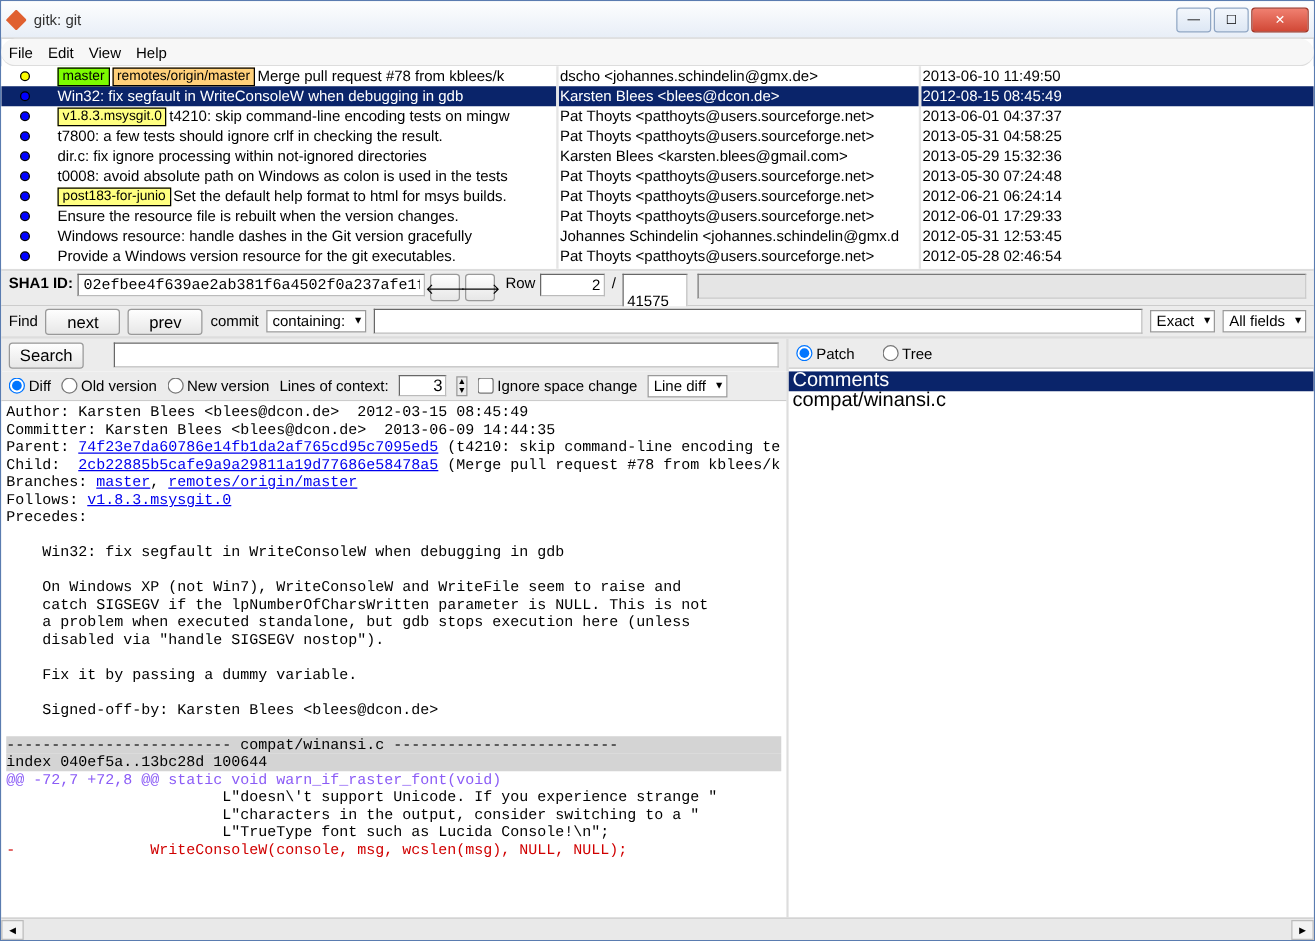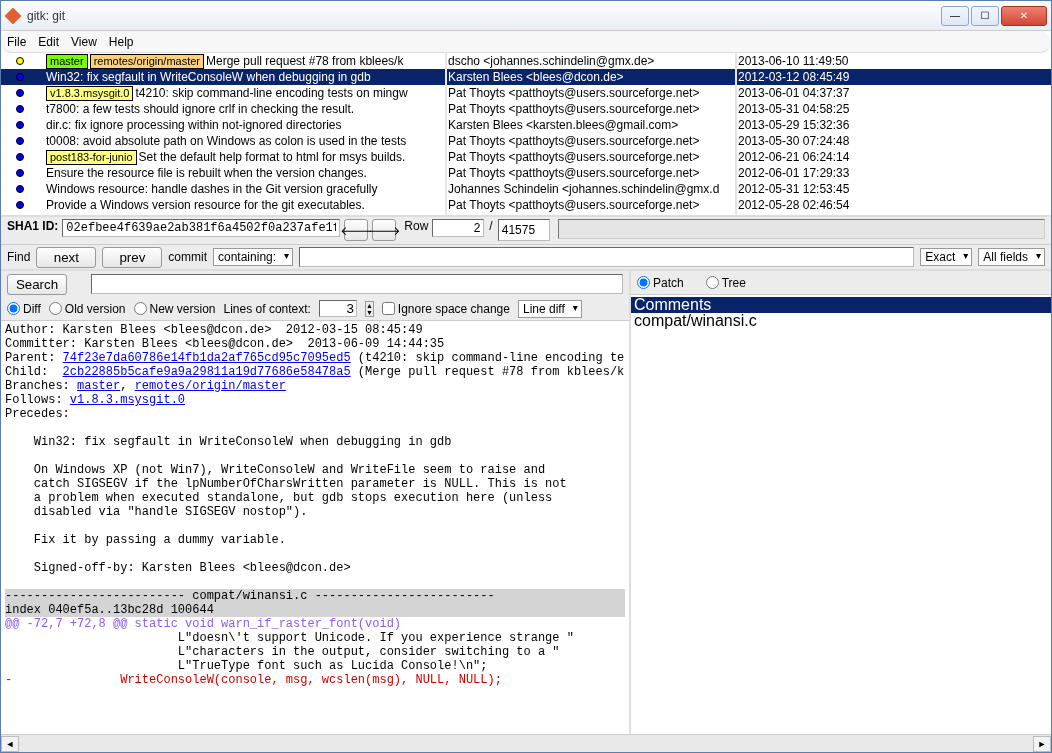--- a/index.html
+++ b/index.html
@@ -27,21 +27,21 @@
 .tag.orange { background: #ffd07a; }
 .tag.yellow { background: #ffff80; }
 .msg { white-space: nowrap; }
 .sha-bar { height: 28px; background: #ececec; display: flex; align-items: flex-start; padding: 2px 6px; gap: 4px; border-bottom: 1px solid #ccc; }
 .sha-bar .lbl { font-weight: bold; }
 .sha-input { font-family: "Courier New", monospace; font-size: 12px; padding: 1px 3px; border: 1px inset #bbb; background: #fff; width: 278px; }
 .nav-btn { width: 24px; height: 22px; border: 1px solid #999; background: linear-gradient(#fefefe,#e7e7e7); border-radius: 3px; display: flex; align-items: center; justify-content: center; }
 .row-label { margin-left: 4px; }
 .row-cur { width: 52px; text-align: right; border: 1px inset #bbb; background: #fff; padding: 1px 3px; }
 .row-sep { margin: 0 1px; }
-.row-tot { width: 52px; border: 1px inset #bbb; background: #fff; padding: 3px 3px; }
+.row-tot { width: 52px; border: 1px inset #bbb; background: #fff; padding: 14px 3px; }
 .status-fill { flex: 1; height: 20px; background: #e5e5e5; border: 1px inset #ccc; margin-left: 4px; }
 .find-bar { height: 26px; background: #ececec; display: flex; align-items: center; padding: 2px 6px; gap: 6px; border-bottom: 2px solid #ddd; }
 .btn { padding: 2px 2px; border: 1px solid #999; background: linear-gradient(#fefefe,#e7e7e7); border-radius: 3px; min-width: 60px; }
 .find-bar input[type=text] { border: 1px inset #bbb; padding: 1px 3px; }
 .find-input { flex: 1; height: 20px; }
 .dropdown { border: 1px solid #999; background: #fff; padding: 1px 16px 1px 4px; position: relative; }
 .dropdown::after { content: "▾"; position: absolute; right: 3px; top: 1px; font-size: 10px; }
 .search-bar { height: 26px; background: #ececec; display: flex; align-items: center; padding: 2px 6px; gap: 24px; }
 .search-bar .search-input { flex: 1; height: 20px; border: 1px inset #bbb; }
 .bottom-area { flex: 1; display: flex; overflow: hidden; }
@@ -166,21 +166,21 @@
         <div class="row">Karsten Blees &lt;karsten.blees@gmail.com&gt;</div>
         <div class="row">Pat Thoyts &lt;patthoyts@users.sourceforge.net&gt;</div>
         <div class="row">Pat Thoyts &lt;patthoyts@users.sourceforge.net&gt;</div>
         <div class="row">Pat Thoyts &lt;patthoyts@users.sourceforge.net&gt;</div>
         <div class="row">Johannes Schindelin &lt;johannes.schindelin@gmx.d</div>
         <div class="row">Pat Thoyts &lt;patthoyts@users.sourceforge.net&gt;</div>
         <div class="row">Pierre le Riche &lt;github@pleasedontspam.me&gt;</div>
       </div>
     <div class="col c3" id="col3">
         <div class="row">2013-06-10 11:49:50</div>
-        <div class="row sel">2012-03-12 08:45:49</div>
+        <div class="row sel">2012-08-15 08:45:49</div>
         <div class="row">2013-06-01 04:37:37</div>
         <div class="row">2013-05-31 04:58:25</div>
         <div class="row">2013-05-29 15:32:36</div>
         <div class="row">2013-05-30 07:24:48</div>
         <div class="row">2012-06-21 06:24:14</div>
         <div class="row">2012-06-01 17:29:33</div>
         <div class="row">2012-05-31 12:53:45</div>
         <div class="row">2012-05-28 02:46:54</div>
       </div>
   </div>

